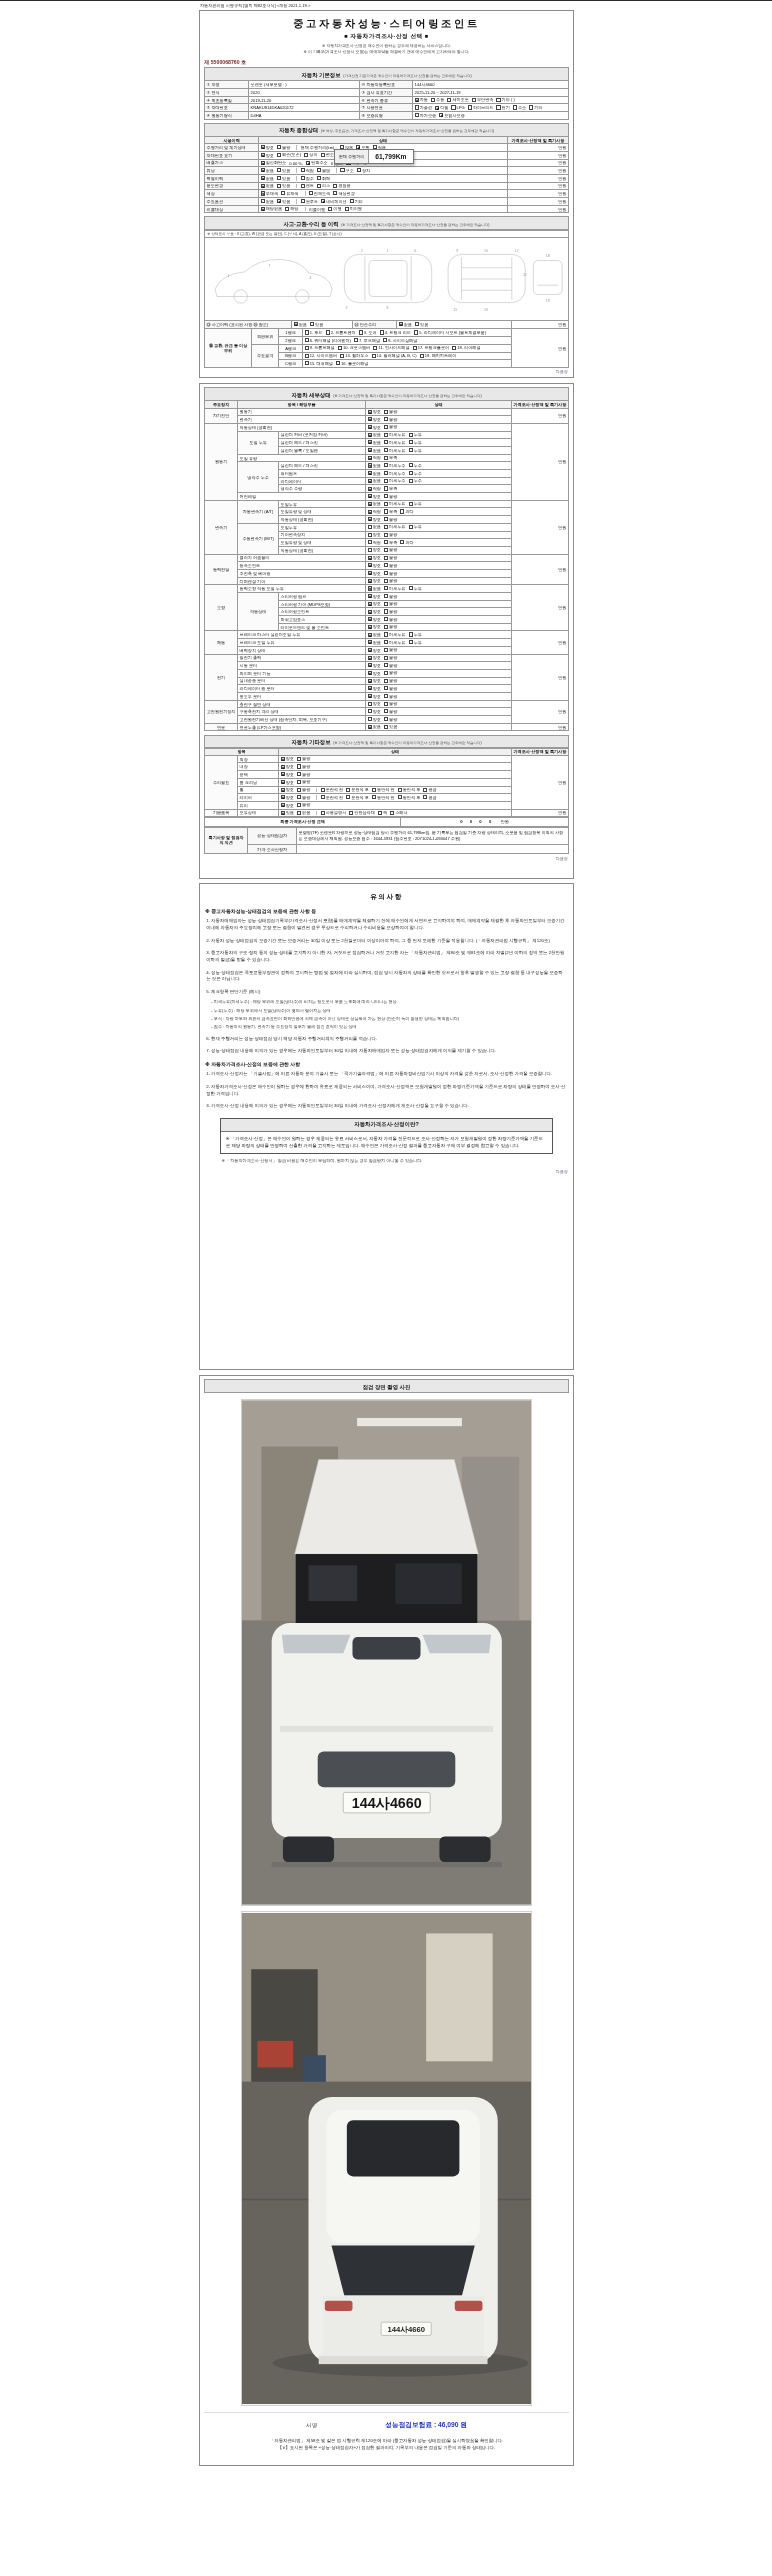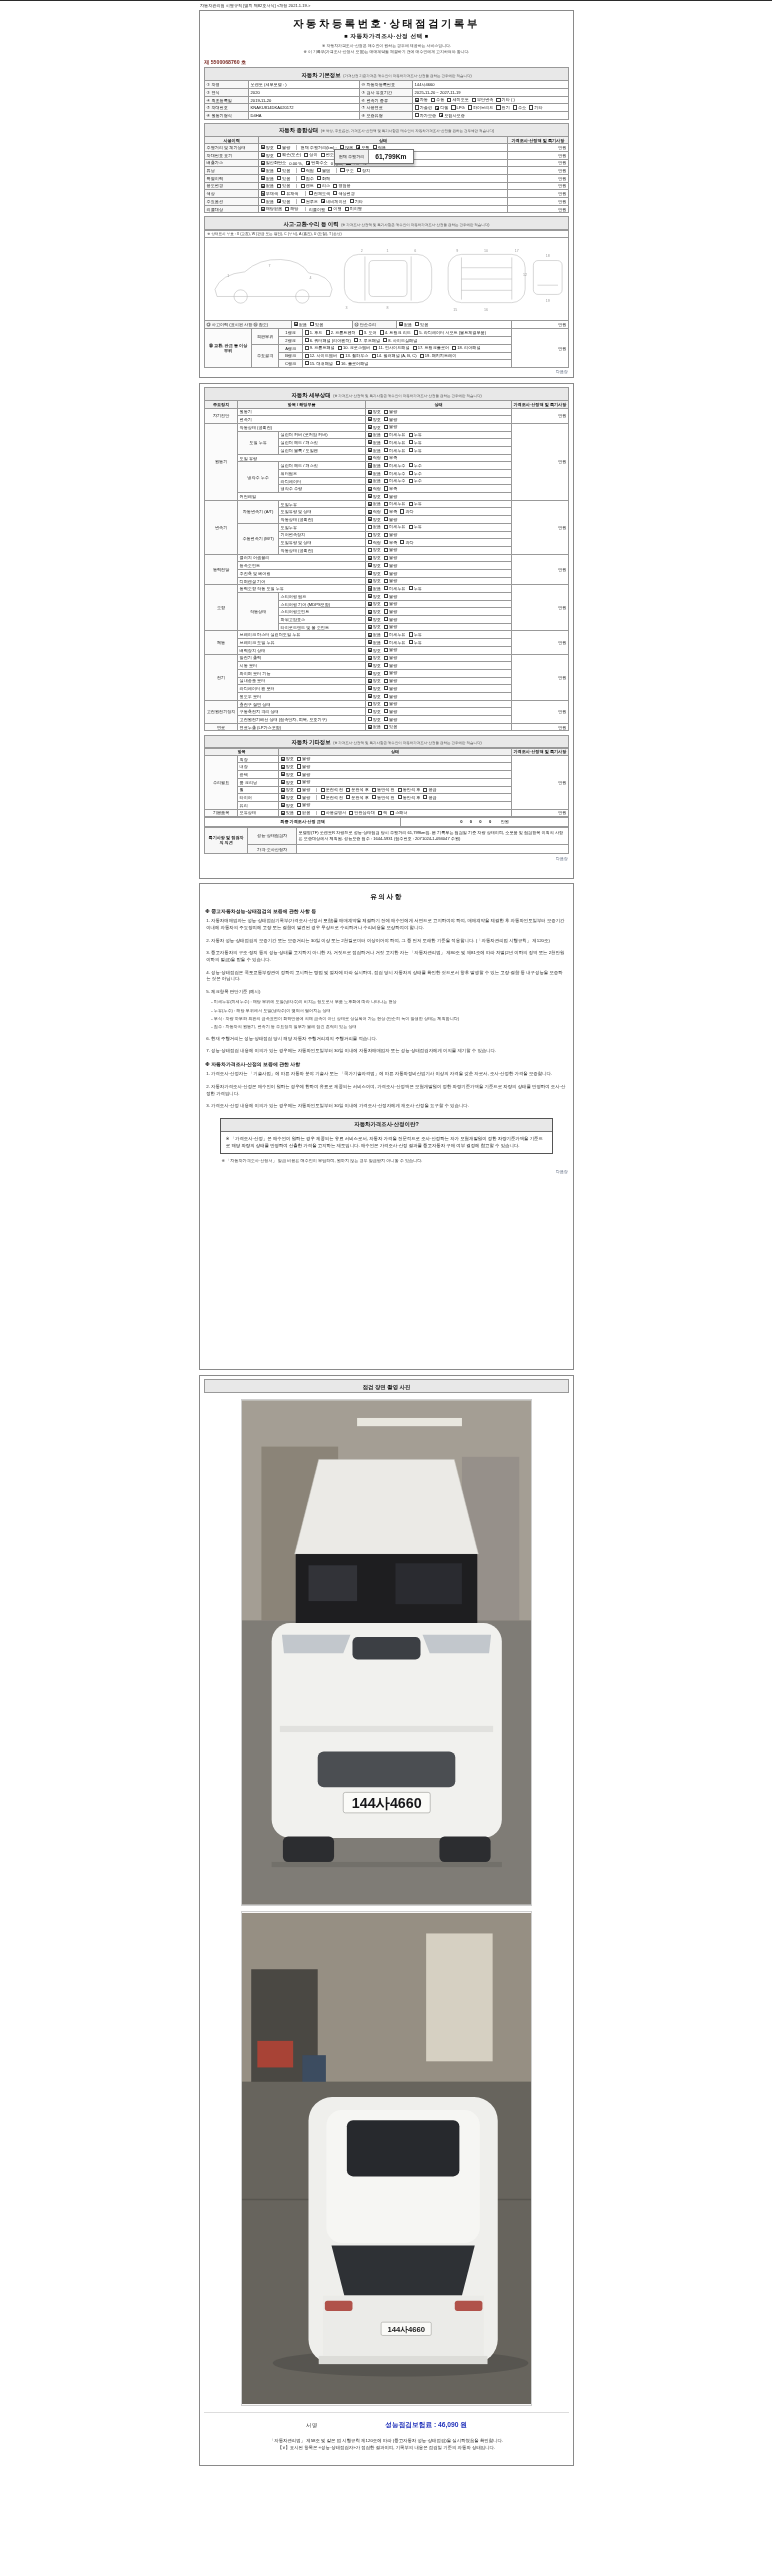--- a/index.html
+++ b/index.html
@@ -69,21 +69,21 @@
   .inslbl { font-size:6.7px; font-weight:bold; color:#2233bb; }
   .footlines { text-align:center; font-size:4.4px; line-height:1.6; color:#222; padding:3.1px 0 4.1px; }
 </style>
 </head>
 <body>
 
 <div class="sheet">
   <div class="topline">자동차관리법 시행규칙 [별지 제82호서식] &lt;개정 2021.1.19.&gt;</div>
 
   <div class="pagebox p1">
-    <div class="doc-title">자동차등록번호·상태점검기록부</div>
+    <div class="doc-title">중고자동차성능·스티어링조인트</div>
     <div class="doc-sub">■ 자동차가격조사·산정 선택 ■</div>
     <div class="doc-notes">
       <div>※ 자동차가격조사·산정은 매수인이 원하는 경우에 제공하는 서비스입니다.</div>
       <div>※ 이 기록부(가격조사·산정서 포함)는 매매계약을 체결하기 전에 매수인에게 고지하여야 합니다.</div>
     </div>
     <div class="docno">제 5500068760 호</div>
 
     <div class="secbar">
       <span class="secttl">자동차 기본정보</span><span class="secnote">(가격산정 기준가격은 매수인이 자동차가격조사·산정을 원하는 경우에만 적습니다)</span>
     </div>

